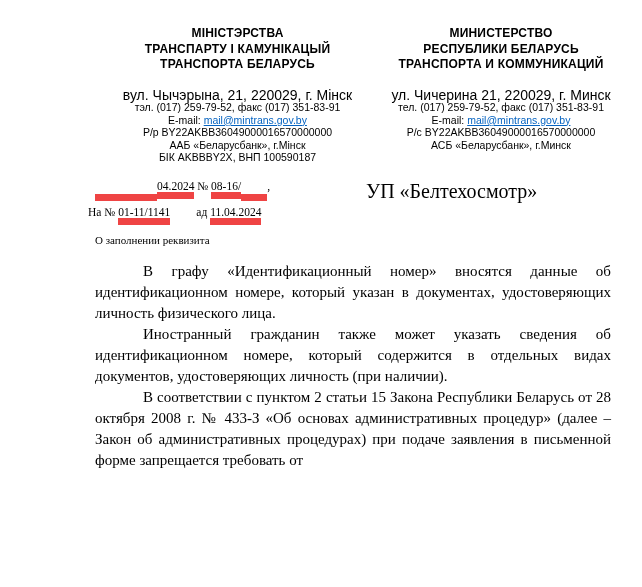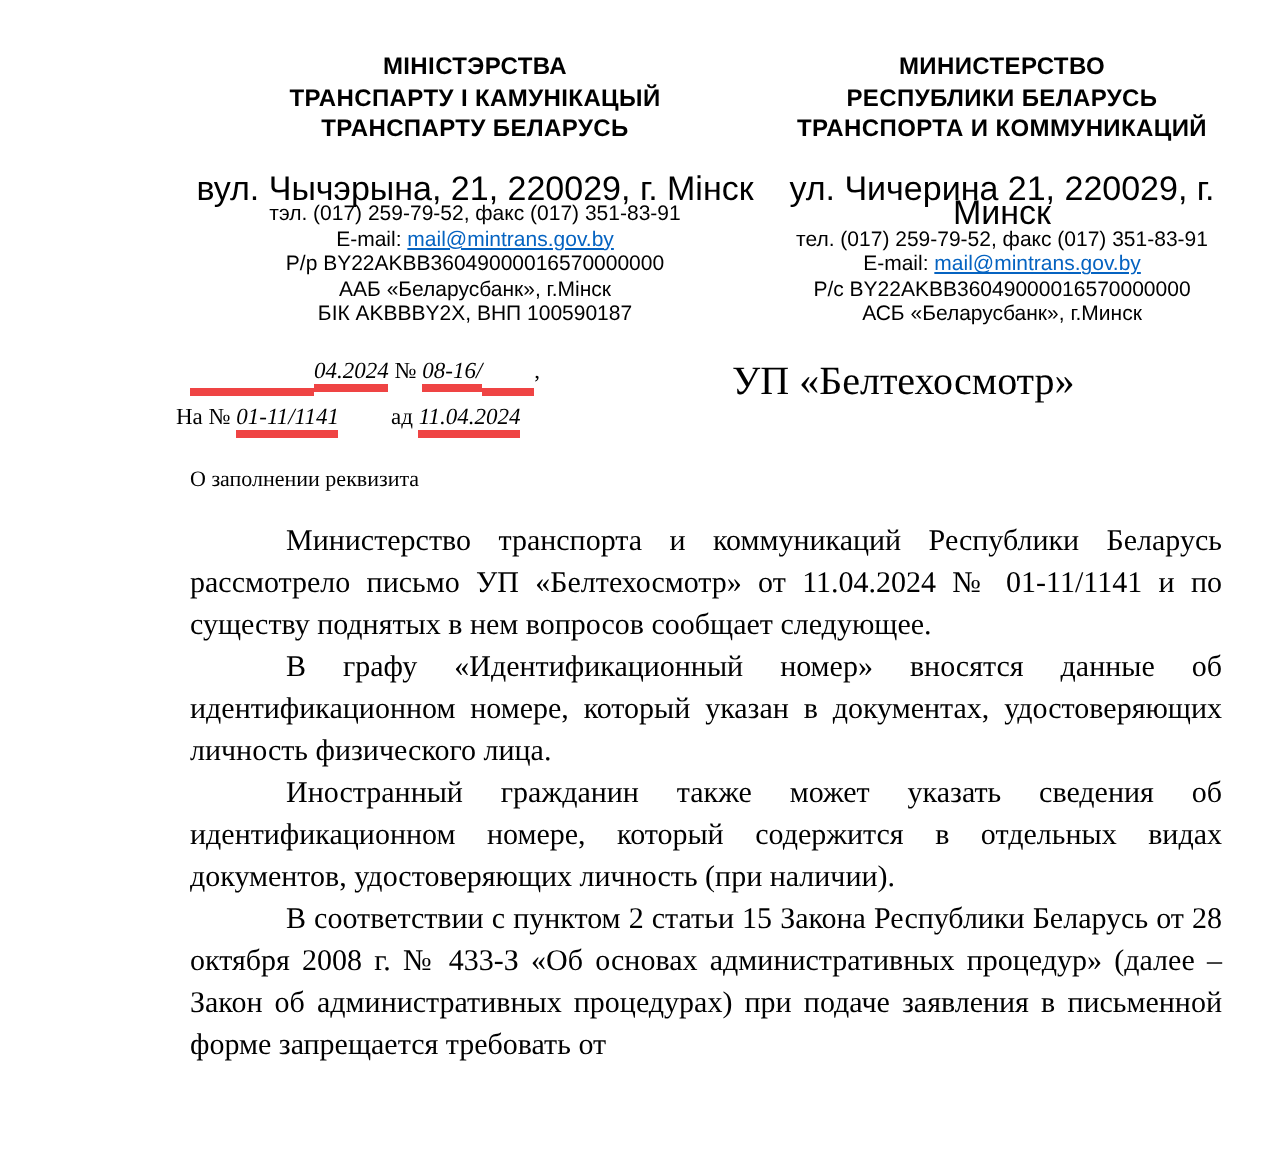--- a/index.html
+++ b/index.html
@@ -25,39 +25,39 @@
     font-weight: bold;
     font-size: 12px;
     line-height: 15.5px;
     letter-spacing: 0.2px;
   }
   .lh-details {
     margin-top: 16px;
     font-size: 10.5px;
     line-height: 12.6px;
   }
-  .lh-details .addr { font-size: 17px; }
+  .lh-details .addr { font-size: 14px; }
   a.email-link {
     color: #0563C1;
     text-decoration: underline;
   }
 
   
   .ref-block {
     position: absolute;
     left: 88px;
     top: 179px;
     width: 210px;
     font-family: "Liberation Serif", serif;
     font-size: 11.5px;
     line-height: 15px;
   }
   .ref-line1 { margin-left: 7px; white-space: nowrap; }
   .ref-line2 { margin-top: 4px; white-space: nowrap; }
-  .u { border-bottom: 4px solid #ef4444; font-style: italic; }
+  .u { border-bottom: 7px solid #ef4444; }
   .blank1 { display: inline-block; width: 62px; }
   .blank2 { display: inline-block; width: 26px; }
   .gap    { display: inline-block; width: 26px; }
 
   
   .recipient {
     position: absolute;
     left: 366px;
     top: 180px;
     font-family: "Liberation Serif", serif;
@@ -91,21 +91,21 @@
 </style>
 </head>
 <body>
 
 <div class="page">
 
   <div class="lh-col lh-left">
     <div class="lh-title">
       <div>МІНІСТЭРСТВА</div>
       <div>ТРАНСПАРТУ І КАМУНІКАЦЫЙ</div>
-      <div>ТРАНСПАРТУ БЕЛАРУСЬ</div>
+      <div>ТРАНСПОРТА БЕЛАРУСЬ</div>
     </div>
     <div class="lh-details">
       <div class="addr">вул. Чычэрына, 21, 220029, г. Мінск</div>
       <div>тэл. (017) 259-79-52, факс (017) 351-83-91</div>
       <div>
         <span>E-mail:</span>
         <a href="#" class="email-link">mail@mintrans.gov.by</a>
       </div>
       <div>Р/р BY22AKBB36049000016570000000</div>
       <div>ААБ «Беларусбанк», г.Мінск</div>
@@ -142,19 +142,18 @@
       <span class="u">01-11/1141</span><span class="gap"></span><span>ад</span>
       <span class="u">11.04.2024</span>
     </div>
   </div>
 
   <div class="recipient">УП «Белтехосмотр»</div>
 
   <div class="subject">О заполнении реквизита</div>
 
   <div class="body-text">
-    <p>Министерство транспорта и коммуникаций Республики Беларусь рассмотрело письмо УП «Белтехосмотр» от 11.04.2024 № 01-11/1141 и по существу поднятых в нем вопросов сообщает следующее.</p>
     <p>В графу «Идентификационный номер» вносятся данные об идентификационном номере, который указан в документах, удостоверяющих личность физического лица.</p>
     <p>Иностранный гражданин также может указать сведения об идентификационном номере, который содержится в отдельных видах документов, удостоверяющих личность (при наличии).</p>
     <p>В соответствии с пунктом 2 статьи 15 Закона Республики Беларусь от 28 октября 2008 г. № 433-З «Об основах административных процедур» (далее – Закон об административных процедурах) при подаче заявления в письменной форме запрещается требовать от</p>
   </div>
 
 </div>
 
 </body></html>

